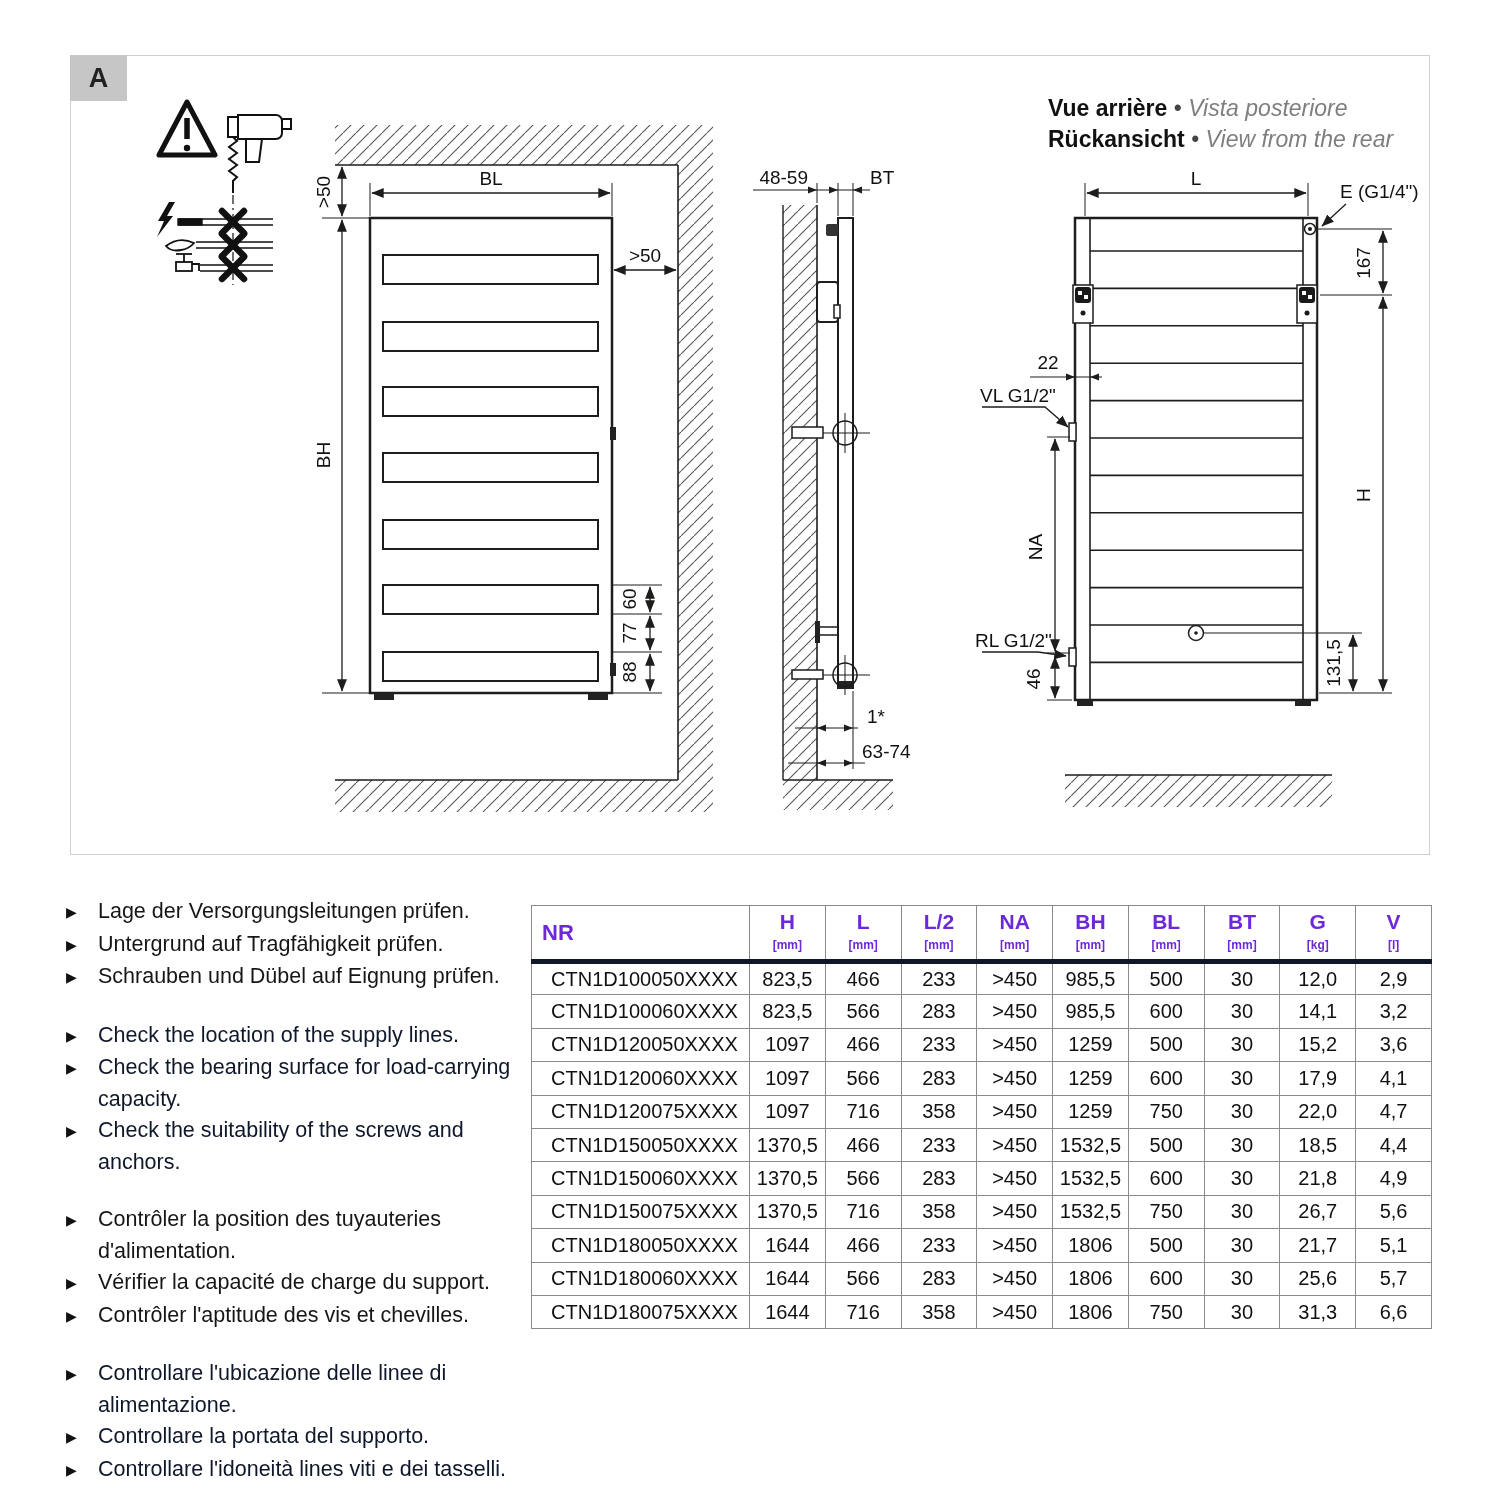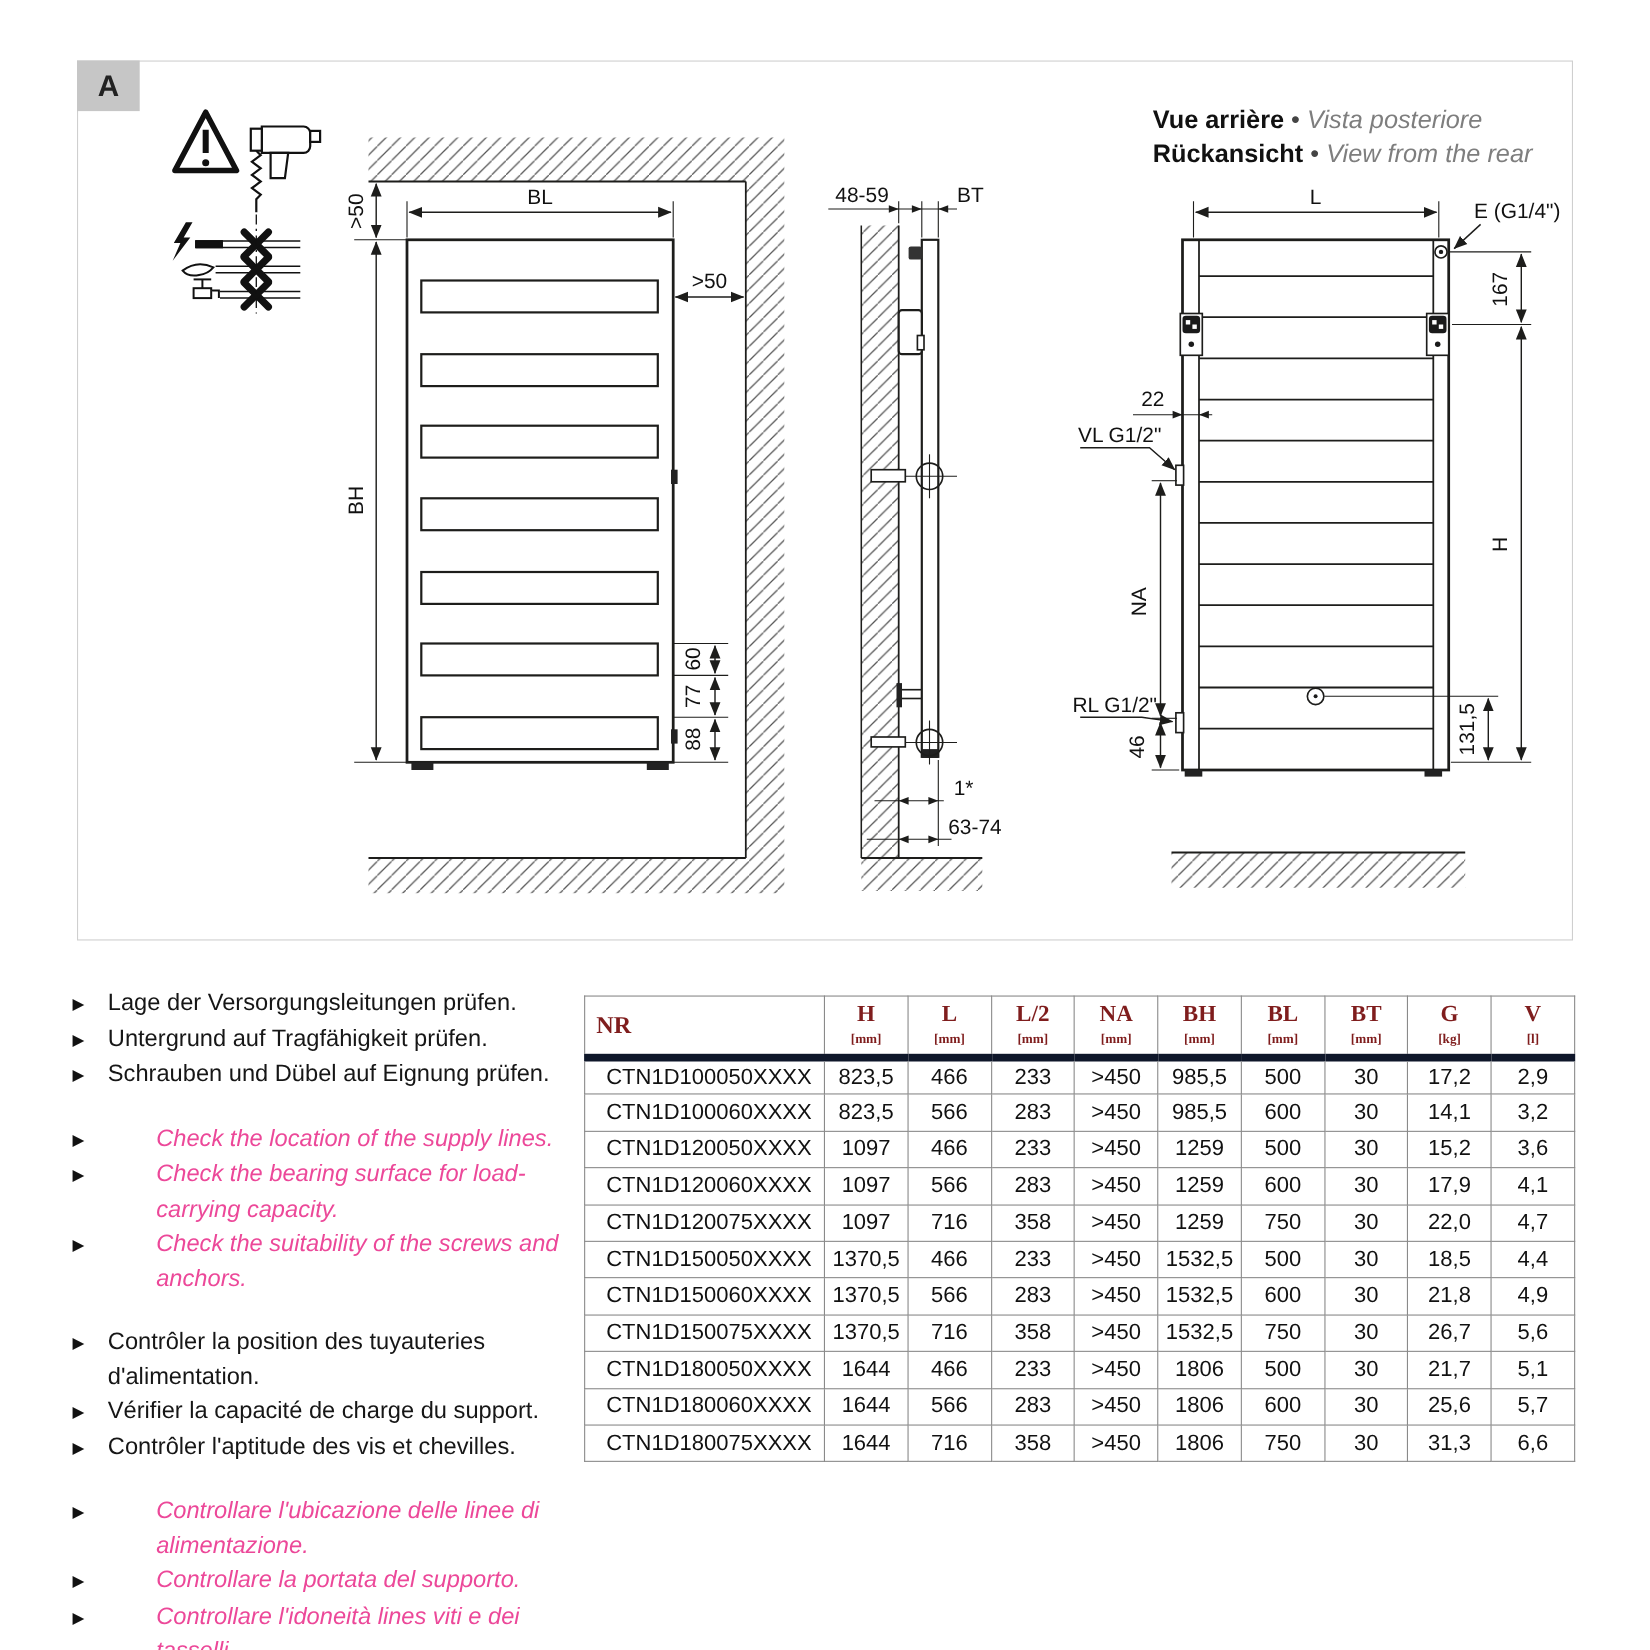--- a/index.html
+++ b/index.html
@@ -15,27 +15,27 @@
   .cap-bold{font-weight:bold;color:#111;}
   .cap-sep{color:#444;}
   .cap-gray{font-style:italic;color:#7e7e7e;}
 
   
   .instructions{position:absolute;left:66px;top:896px;width:470px;z-index:2;}
   .ilist{list-style:none;margin:0 0 26px 0;padding:0;font-size:21.5px;line-height:31.5px;}
   .ilist li{display:flex;}
   .ilist .bullet{flex:0 0 32px;font-size:14px;padding-top:1px;color:#111;font-style:normal;}
   .ilist.primary .itext{color:#161616;}
-  .ilist.secondary .itext{color:#ec4899;font-style:italic;margin-left:44px;}
+  .ilist.secondary .itext{color:#0f172a;}
 
   
   .spec-table-wrap{position:absolute;left:531px;top:905px;z-index:2;}
   table.spec{border-collapse:collapse;table-layout:fixed;width:901px;background:#fff;}
   table.spec th,table.spec td{border:1px solid #8a8a8a;box-sizing:border-box;}
-  table.spec thead th{font-weight:bold;font-size:21px;text-align:center;vertical-align:middle;padding:3px 0;height:56px;border-bottom:7px solid #0f172a;color:#7f1d1d;font-family:Liberation Serif, serif;}
+  table.spec thead th{font-weight:bold;font-size:21px;text-align:center;vertical-align:middle;padding:3px 0;height:56px;border-bottom:5px solid #0f172a;color:#6d28d9;}
   table.spec thead th.nr-head{text-align:left;padding-left:10px;font-size:22px;}
   table.spec thead .hl{font-size:21px;line-height:24px;}
   table.spec thead .hu{font-size:12px;line-height:22px;}
   table.spec td{font-size:20px;color:#111;text-align:center;height:33.4px;padding:0 2px;}
   table.spec td:first-child{text-align:center;padding-left:10px;}
 </style>
 </head>
 <body>
 
 <div class="panelA"></div>
@@ -394,21 +394,21 @@
     <tbody>
         <tr>
           <td>CTN1D100050XXXX</td>
           <td>823,5</td>
           <td>466</td>
           <td>233</td>
           <td>&gt;450</td>
           <td>985,5</td>
           <td>500</td>
           <td>30</td>
-          <td>17,2</td>
+          <td>12,0</td>
           <td>2,9</td>
         </tr>
         <tr>
           <td>CTN1D100060XXXX</td>
           <td>823,5</td>
           <td>566</td>
           <td>283</td>
           <td>&gt;450</td>
           <td>985,5</td>
           <td>600</td>

